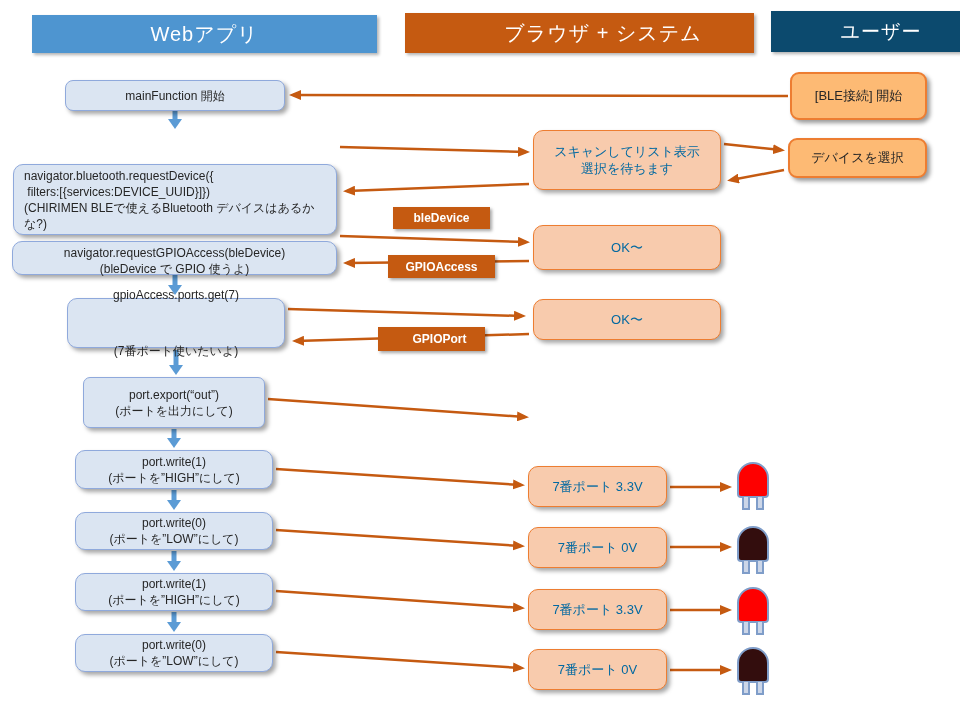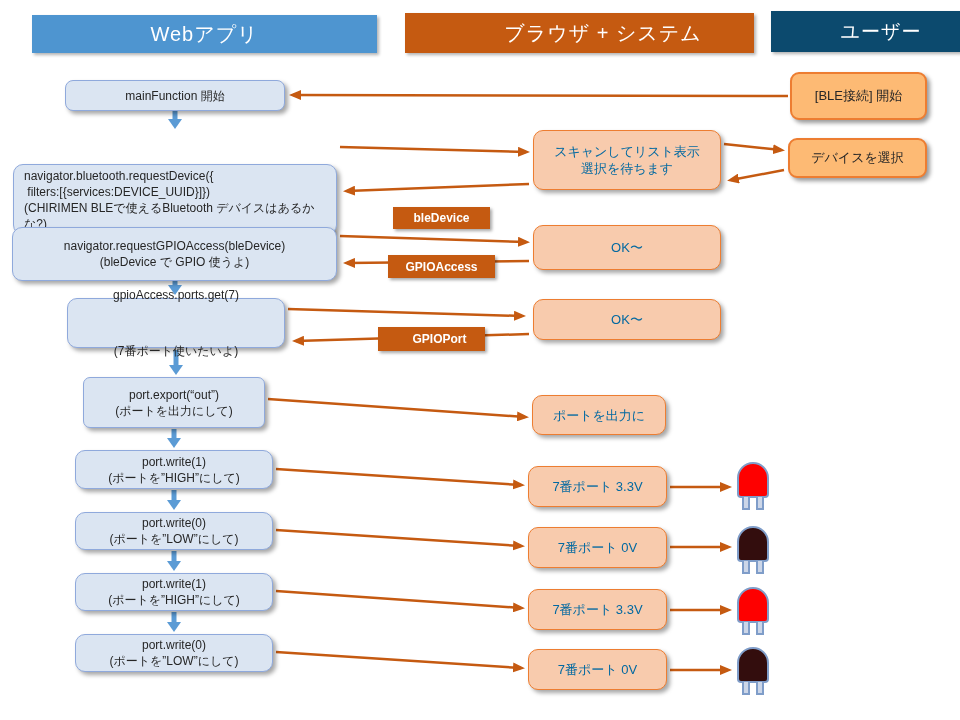--- a/index.html
+++ b/index.html
@@ -123,21 +123,21 @@
   <div class="step" style="left:65px; top:80px; width:220px; height:31px; border-radius:8px;">
     <div class="code">mainFunction 開始</div>
   </div>
 
   <div class="step left-align" style="left:13px; top:132px; width:324px; height:71px;margin-top:32px;">
     <div class="code">navigator.bluetooth.requestDevice({</div>
     <div class="code"> filters:[{services:DEVICE_UUID}]})</div>
     <div class="code">(CHIRIMEN BLEで使えるBluetooth デバイスはあるかな?)</div>
   </div>
 
-  <div class="step" style="left:12px; top:227px; width:325px; height:54px;">
+  <div class="step" style="left:12px; top:241px; width:325px; height:34px;justify-content:space-between;">
     <div class="code">navigator.requestGPIOAccess(bleDevice)</div>
     <div class="code">(bleDevice で GPIO 使うよ)</div>
   </div>
 
   <div class="step" style="left:67px; top:298px; width:218px; height:50px;gap:40px;">
     <div class="code">gpioAccess.ports.get(7)</div>
     <div class="code">(7番ポート使いたいよ)</div>
   </div>
 
   <div class="step" style="left:83px; top:377px; width:182px; height:51px;border-radius:7px;">
@@ -167,21 +167,20 @@
 
   <div class="callout" style="left:533px; top:130px; width:188px; height:60px;">
     <div>スキャンしてリスト表示</div>
     <div>選択を待ちます</div>
   </div>
 
   <div class="callout" style="left:533px; top:225px; width:188px; height:45px;">OK〜</div>
 
   <div class="callout" style="left:533px; top:299px; width:188px; height:41px;">OK〜</div>
 
-  <div class="callout" style="left:532px; top:395px; width:134px; height:40px;">ポートを出力に</div>
 
   <div class="callout" style="left:528px; top:466px; width:139px; height:41px;">7番ポート  3.3V</div>
 
   <div class="callout" style="left:528px; top:527px; width:139px; height:41px;">7番ポート  0V</div>
 
   <div class="callout" style="left:528px; top:589px; width:139px; height:41px;">7番ポート  3.3V</div>
 
   <div class="callout" style="left:528px; top:649px; width:139px; height:41px;">7番ポート  0V</div>
 
   <div class="return-label" style="left:393px; top:175px; width:97px; height:22px;margin-top:32px;">bleDevice</div>

